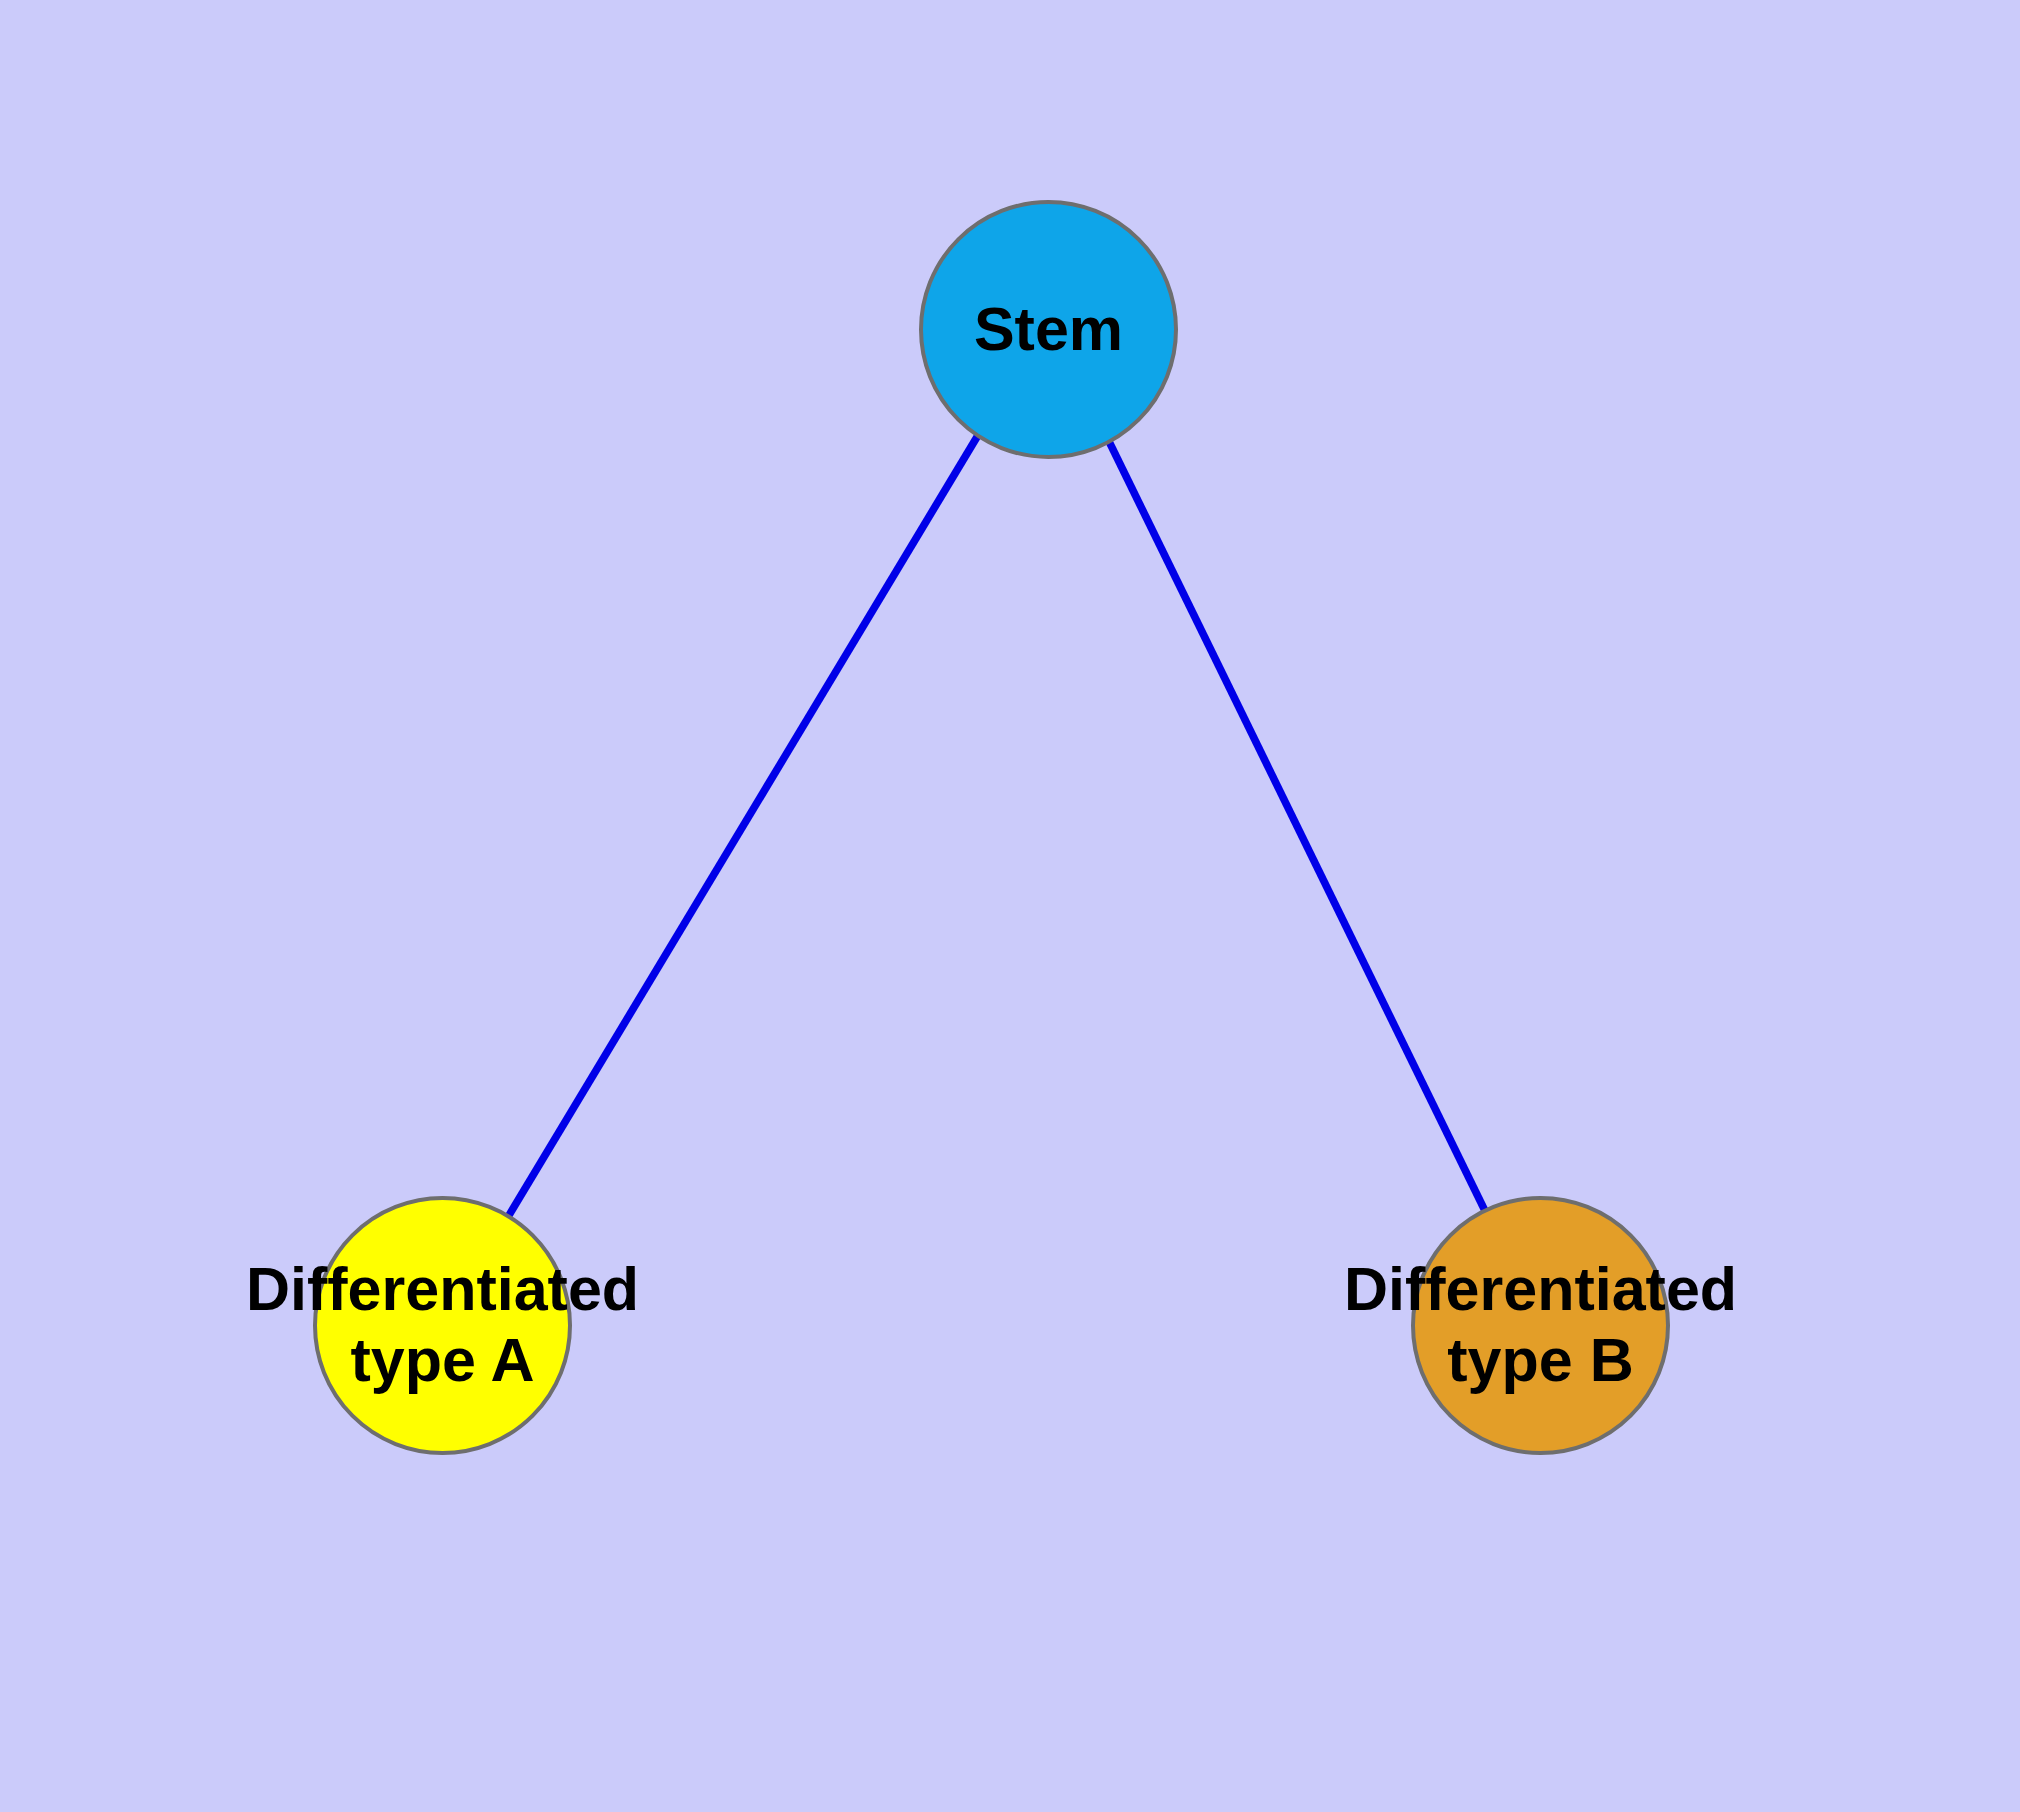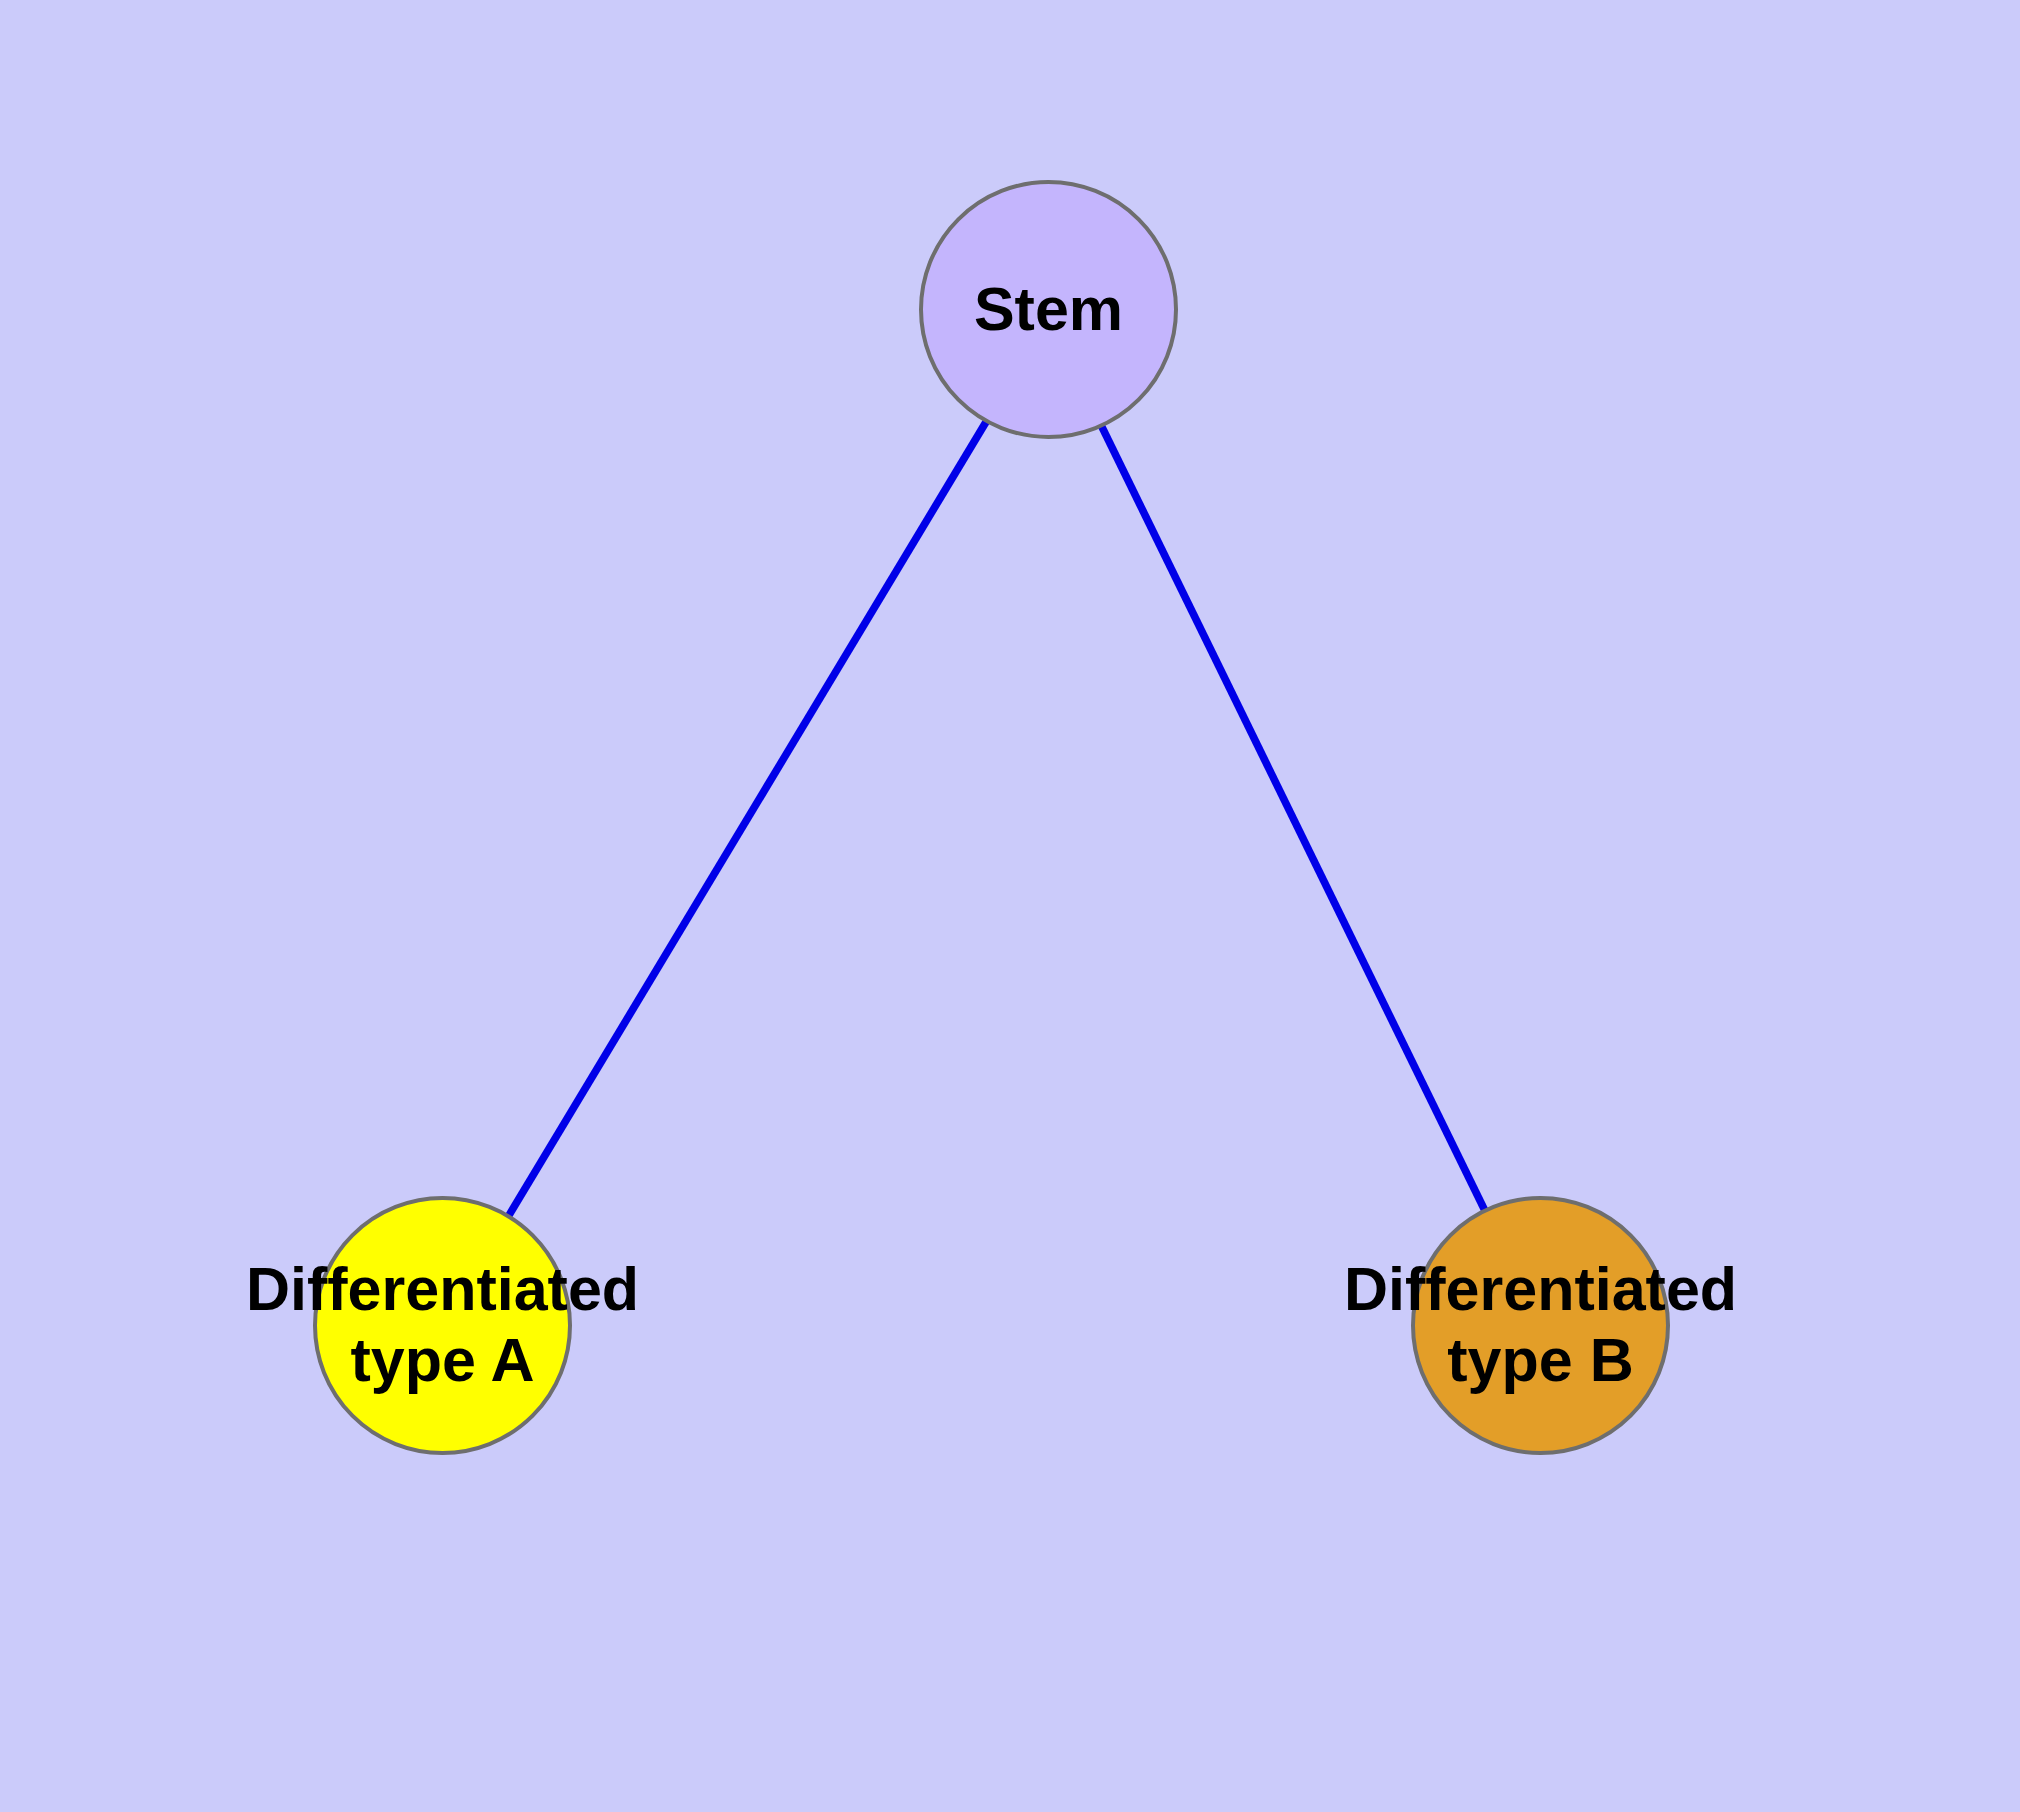--- a/index.html
+++ b/index.html
@@ -58,21 +58,21 @@
   <div id="graph-background" style="background: rgb(203, 203, 250); width: 2021px; height: 1812px;"></div>
 
   <svg id="edge-layer" viewBox="0 0 2384 2138" xmlns="http://www.w3.org/2000/svg" style="width: 2021px; height: 1812px;">
     <g id="edges-group">
         <line x1="1237" y1="375" x2="522" y2="1564" stroke="#0000e8" stroke-width="9" stroke-linecap="butt"></line>
         <line x1="1237" y1="375" x2="1818" y2="1564" stroke="#0000e8" stroke-width="9" stroke-linecap="butt"></line>
       </g>
   </svg>
 
   <div id="nodes-layer">
-      <div class="node" style="width: 259px; height: 259px; left: 919px; top: 180px; background: #c4b5fd; border: 4.2px solid rgb(110, 110, 110);">
+      <div class="node" style="width: 259px; height: 259px; left: 919px; top: 200px; background: #0ea5e9; border: 4.2px solid rgb(110, 110, 110);">
         <span class="node-label" style="font-size: 61px; color: rgb(0, 0, 0);">Stem</span>
       </div>
       <div class="node" style="width: 259px; height: 259px; left: 313px; top: 1196px; background: rgb(255, 255, 0); border: 4.2px solid rgb(110, 110, 110);">
         <span class="node-label" style="font-size: 61px; color: rgb(0, 0, 0);">Differentiated
 type A</span>
       </div>
       <div class="node" style="width: 259px; height: 259px; left: 1411px; top: 1196px; background: rgb(227, 158, 40); border: 4.2px solid rgb(110, 110, 110);">
         <span class="node-label" style="font-size: 61px; color: rgb(0, 0, 0);">Differentiated
 type B</span>
       </div>

